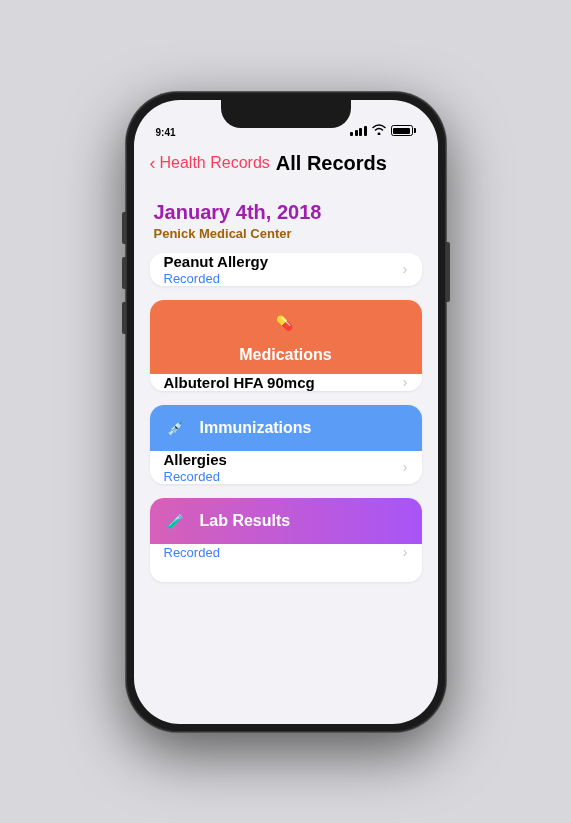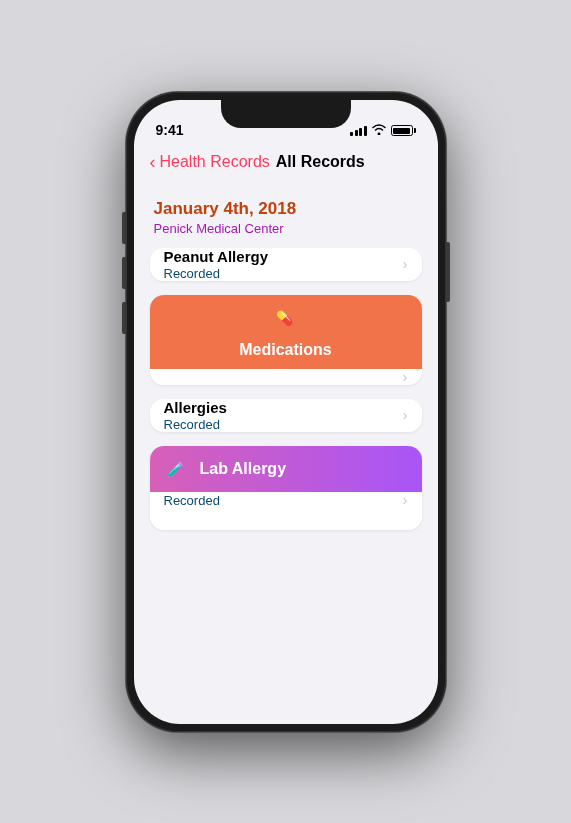--- a/index.html
+++ b/index.html
@@ -78,21 +78,21 @@
       align-items: flex-end;
       justify-content: space-between;
       padding: 0 22px 6px;
       font-size: 13px;
       font-weight: 600;
       position: relative;
       z-index: 5;
     }
 
     .status-time {
-      font-size: 14px;
+      font-size: 10px;
       font-weight: 700;
       color: #000;
     }
 
     .status-icons {
       display: flex;
       align-items: center;
       gap: 5px;
     }
 
@@ -160,46 +160,47 @@
       font-weight: 400;
     }
 
     .back-chevron {
       font-size: 18px;
       font-weight: 300;
       margin-right: 2px;
     }
 
     .nav-title {
-      font-size: 16px;
+      font-size: 20px;
       font-weight: 700;
       color: #000;
     }
 
     
     .content {
       padding: 6px 16px;
       overflow-y: auto;
       height: calc(100% - 44px - 56px);
     }
 
     .date-header {
       padding: 10px 4px 12px;
     }
 
     .date-text {
-      font-size: 17px;
+      font-size: 20px;
       font-weight: 700;
-      color: #c2410c;
+      color: #a21caf;
     }
 
     .location-text {
       font-size: 13px;
-      color: #a21caf;
+      color: #a16207;
       margin-top: 2px;
+      font-weight: bold;
     }
 
     
     .section {
       margin-bottom: 14px;
       border-radius: 14px;
       overflow: hidden;
       background: #fff;
       box-shadow: 0 1px 3px rgba(0,0,0,0.08);
     }
@@ -243,21 +244,21 @@
     }
 
     .item-info {}
     .item-name {
       font-size: 15px;
       font-weight: 600;
       color: #000;
     }
     .item-status {
       font-size: 13px;
-      color: #0c4a6e;
+      color: #3b82f6;
       margin-top: 1px;
     }
 
     .chevron-right {
       color: #c7c7cc;
       font-size: 14px;
     }
 
     
     .lab-value-section {
@@ -329,39 +330,44 @@
         </div>
       </div>
 
       <div class="section">
         <div class="section-header medications">
           <div class="section-icon meds-icon"></div>
           <span class="section-title">Medications</span>
         </div>
         <div class="section-item">
           <div class="item-info">
+            <div class="item-name">Albuterol HFA 90mcg</div>
           </div>
           <span class="chevron-right">›</span>
         </div>
       </div>
 
       <div class="section">
+        <div class="section-header immunizations">
+          <div class="section-icon immun-icon"></div>
+          <span class="section-title">Immunizations</span>
+        </div>
         <div class="section-item">
           <div class="item-info">
             <div class="item-name">Allergies</div>
             <div class="item-status">Recorded</div>
           </div>
           <span class="chevron-right">›</span>
         </div>
       </div>
 
       <div class="section">
         <div class="section-header lab-results">
           <div class="section-icon lab-icon"></div>
-          <span class="section-title">Lab Allergy</span>
+          <span class="section-title">Lab Results</span>
         </div>
         <div class="section-item">
           <div class="item-info">
             <div class="item-status">Recorded</div>
           </div>
           <span class="chevron-right">›</span>
         </div>
 
         <div class="lab-value-section">
           

